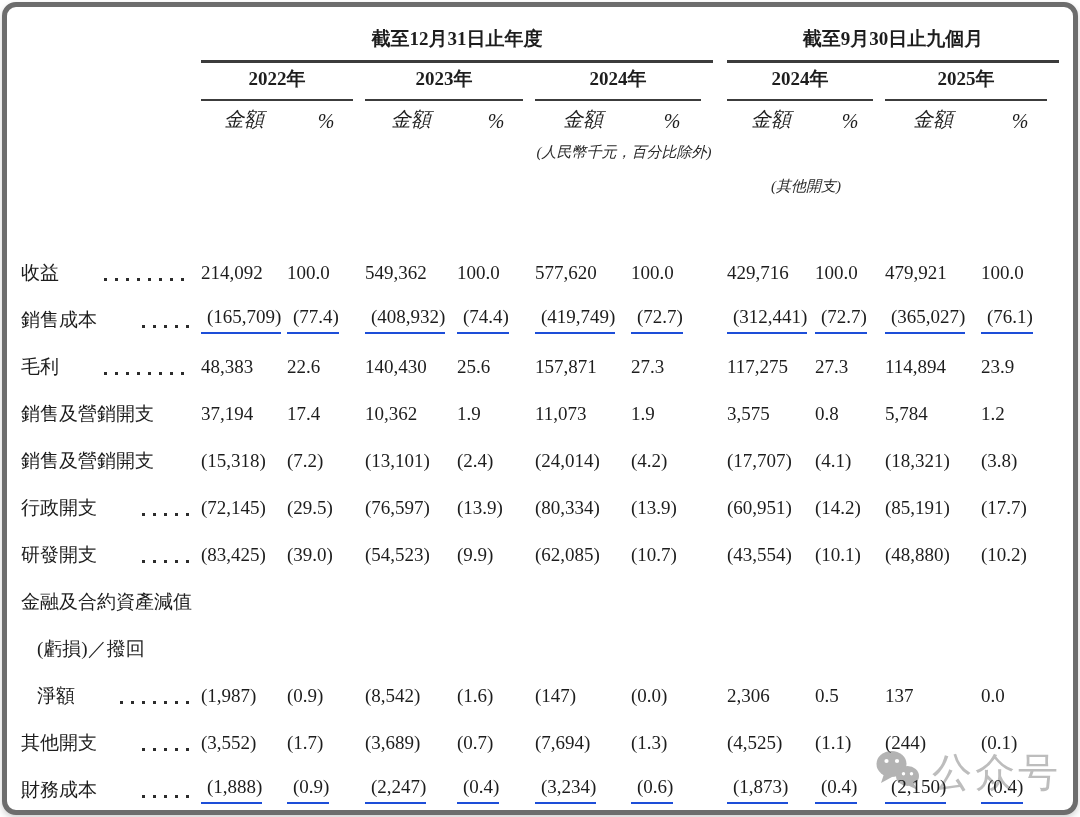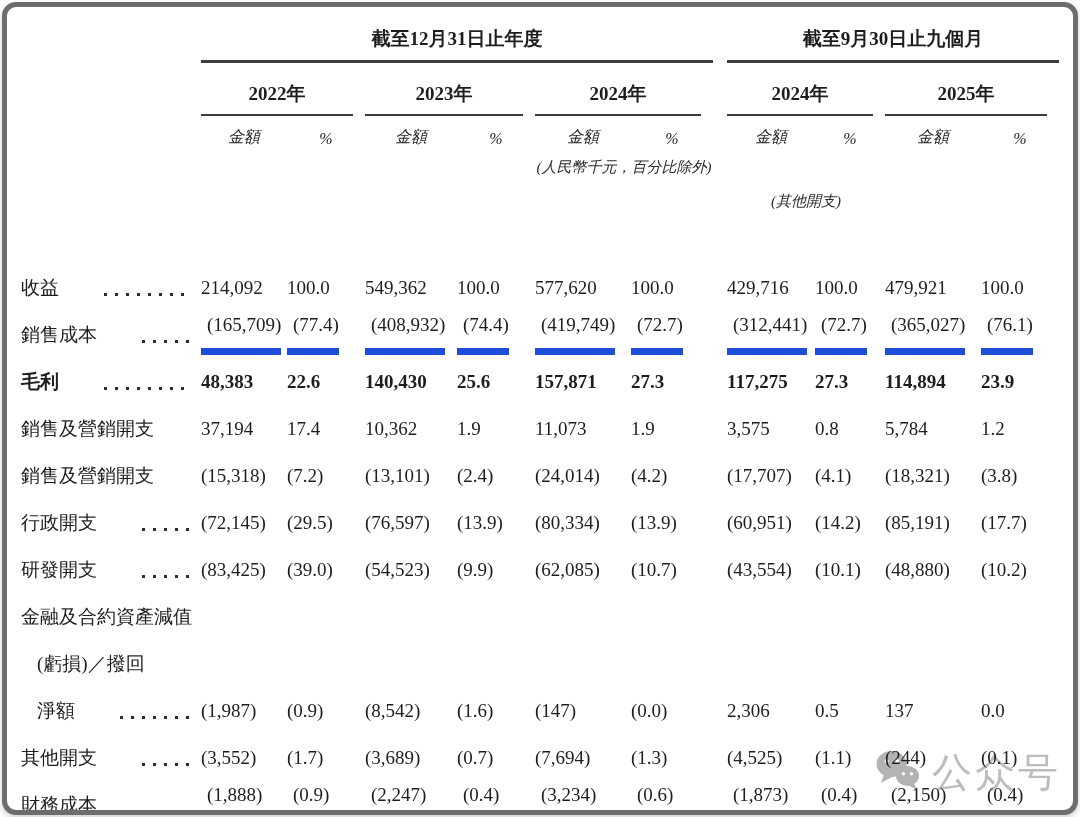--- a/index.html
+++ b/index.html
@@ -14,44 +14,44 @@
   col.c-a23{width:92px} col.c-p23{width:78px}
   col.c-a24{width:96px} col.c-p24{width:82px}
   col.c-gap{width:14px}
   col.c-a24n{width:88px} col.c-p24n{width:70px}
   col.c-a25{width:96px} col.c-p25{width:78px}
   td,th{padding:0;font-weight:normal;}
   
   .h-group{height:46px}
   .h-group th{vertical-align:bottom;font-size:19px;font-weight:bold;}
   .grpline{display:block;text-align:center;padding-bottom:8px;border-bottom:3px solid #3c3c3c;}
-  .h-year{height:53px}
+  .h-year{height:38px}
   .h-year th{vertical-align:bottom;}
   .yrline{display:block;text-align:center;font-size:19px;font-weight:bold;
     padding-bottom:7px;border-bottom:2.5px solid #3c3c3c;margin:0 12px 0 0;}
   .h-cols{height:36px}
-  .h-cols th{font-style:italic;font-size:16px;text-align:center;vertical-align:bottom;padding-bottom:4px;}
+  .h-cols th{font-style:italic;font-size:20px;text-align:center;vertical-align:bottom;padding-bottom:4px;}
   .h-note1{height:30px}.h-note2{height:38px}
   .note .notewrap{display:flex;justify-content:center;}
   .note span{white-space:nowrap;font-size:15px;font-style:italic;color:#2a2a2a;}
   .h-spacer{height:44px}
   
   tbody tr{height:47px}
   tbody td{vertical-align:middle;font-size:19px;}
   .c-label .lblwrap{display:flex;align-items:flex-end;gap:40px;}
   .lbltext{white-space:nowrap;line-height:1.15;}
   .ind .lbltext{padding-left:16px;}
   .leader{flex:1 1 auto;height:14px;margin:0 10px 2px 5px;
     background-image:repeating-linear-gradient(90deg,#2c2c2c 0 3px,transparent 3px 11px);
     background-size:100% 3px;background-position:left bottom;background-repeat:no-repeat;}
   td.amt{padding-right:10px;}
   td.pct{padding-right:4px;}
-  .b{font-weight:bold;}
+  .b{font-weight:normal;}
   span.val{display:inline-block;white-space:nowrap;}
-  span.ul{border-bottom:7px solid #1d4ed8;padding-bottom:12px;padding-left:6px;}
+  span.ul{border-bottom:2px solid #1d4ed8;padding-bottom:4px;padding-left:6px;}
   span.paren{margin-right:-9px;}
   
   .watermark{position:absolute;right:12px;bottom:10px;display:flex;align-items:center;
     gap:12px;z-index:0;font-family:Liberation Mono, monospace;}
   .wm-text{font-size:40px;letter-spacing:3px;color:#bdbdbd;white-space:nowrap;}
 </style>
 </head>
 <body>
 
 <div class="frame">

